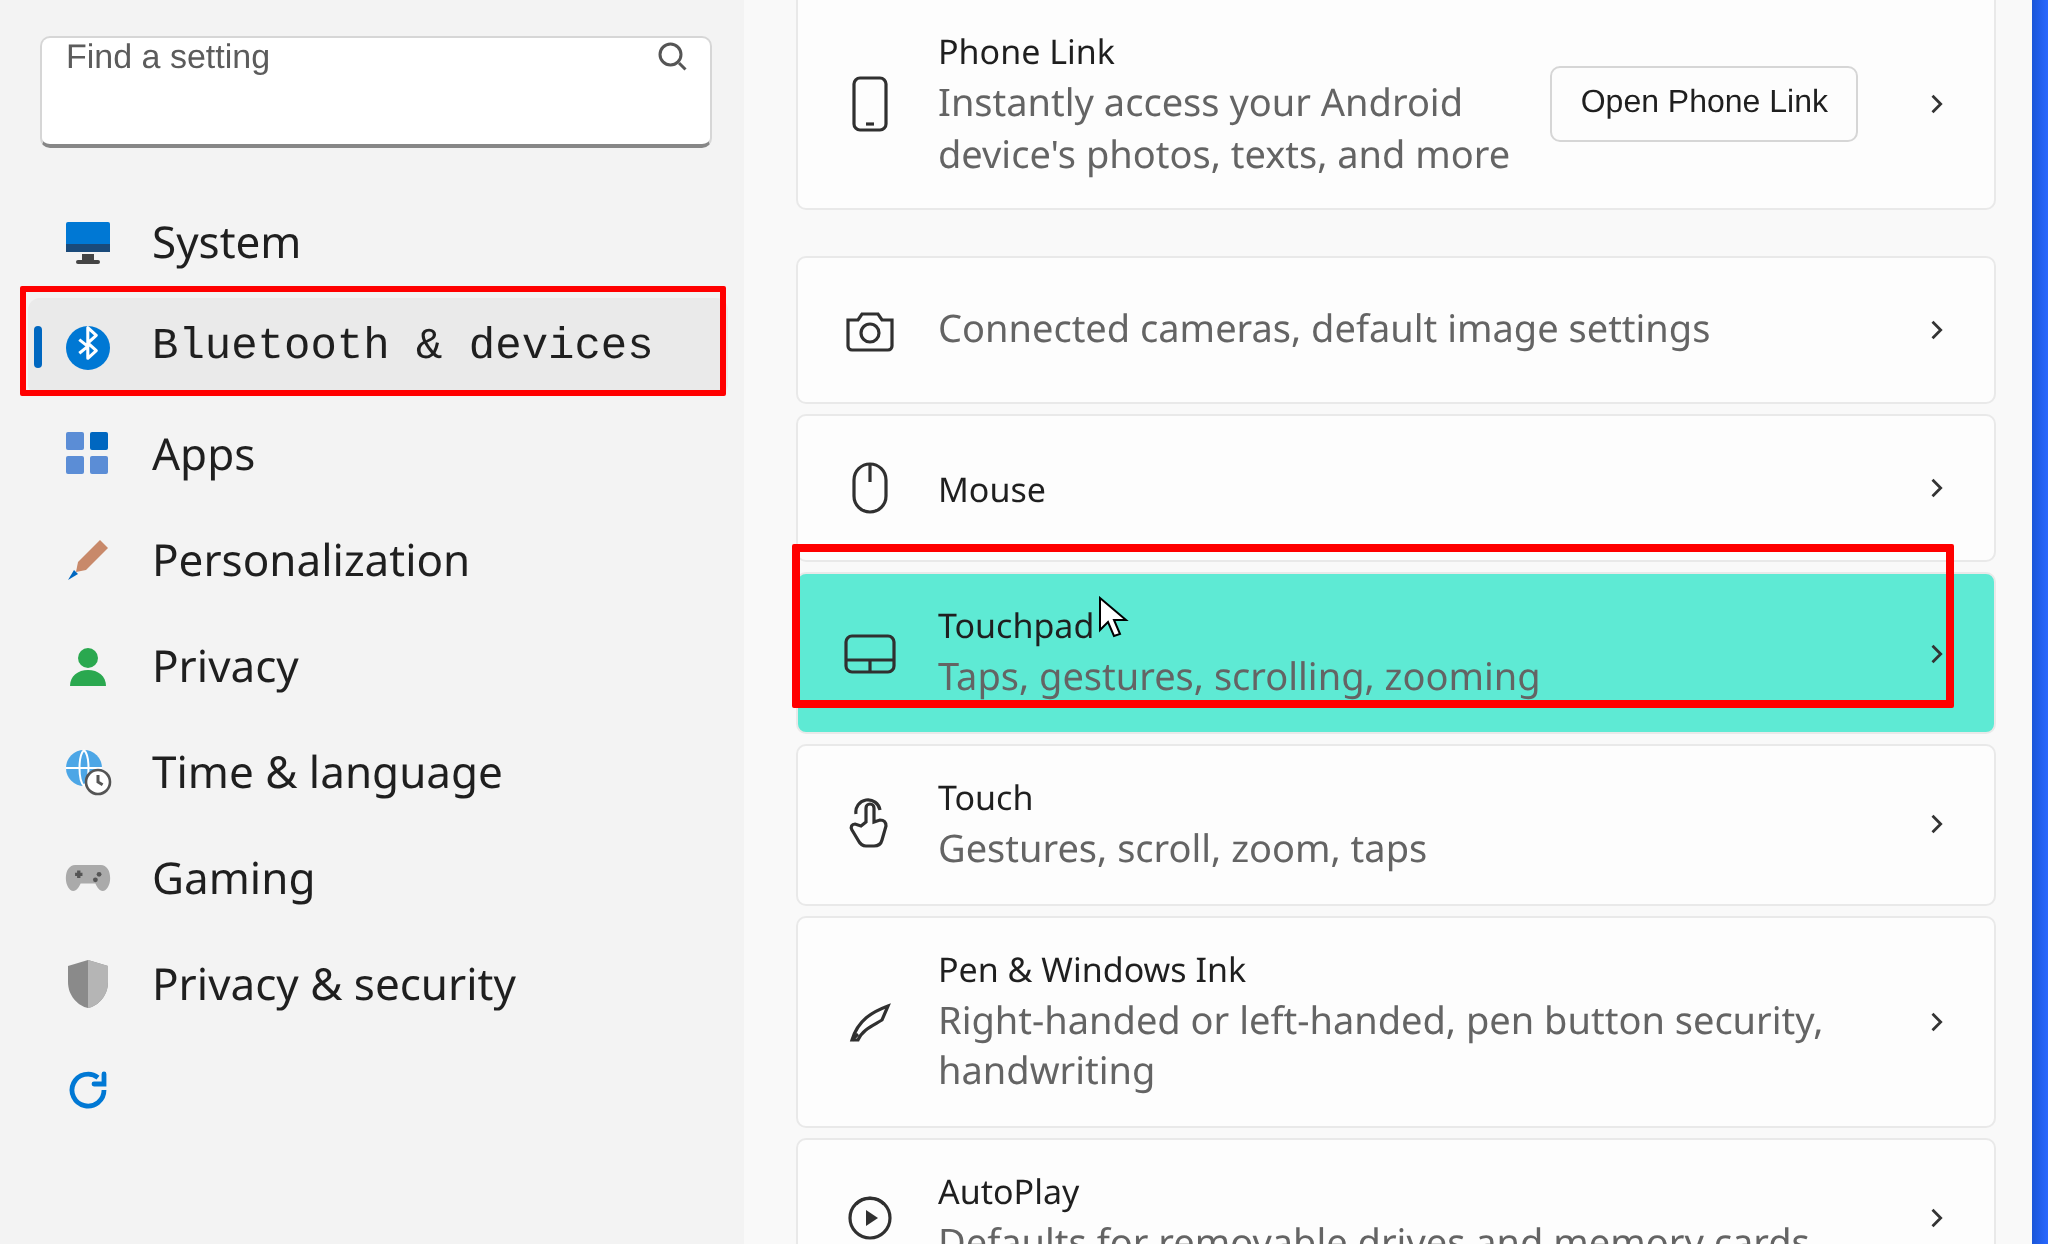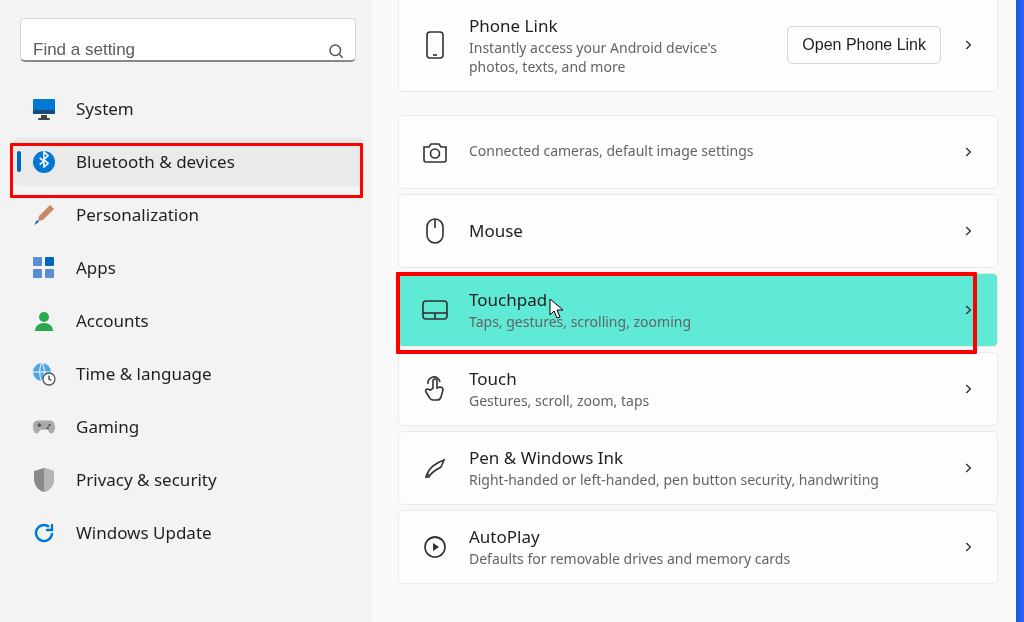--- a/index.html
+++ b/index.html
@@ -23,22 +23,22 @@
     background: #f3f3f3;
     display: flex;
     flex-direction: column;
     gap: 4px;
   }
   .search-wrap {
     margin: 4px 8px 18px 6px;
   }
   .search {
     display: flex;
-    align-items: flex-end;
-    height: 44px;
+    align-items: flex-start;
+    height: 56px;
     background: #ffffff;
     border: 1px solid #d6d6d6;
     border-bottom: 2px solid #878787;
     border-radius: 5px;
     padding: 0 10px 0 12px;
   }
   .search input {
     flex: 1;
     border: none;
     outline: none;
@@ -53,37 +53,38 @@
     align-items: center;
     height: 49px;
     padding: 0 8px 0 18px;
     border-radius: 6px;
     gap: 20px;
     cursor: pointer;
     position: relative;
   }
   .nav-item.selected {
     background: #eaeaea;
+    font-family: Liberation Mono, monospace;
   }
   .nav-item.selected::before {
     content: "";
     position: absolute;
     left: 3px;
     top: 14px;
     bottom: 14px;
     width: 4px;
     background: #0067c0;
     border-radius: 2px;
   }
   .nav-icon {
     width: 24px; height: 24px;
     display: flex; align-items: center; justify-content: center;
     flex-shrink: 0;
   }
-  .nav-label { font-size: 17px; color: #1f1f1f; }
+  .nav-label { font-size: 22px; color: #1f1f1f; }
   .red-highlight-side {
     position: absolute;
     border: 3px solid #ff0000;
     pointer-events: none;
     left: 10px; top: 143px;
     width: 353px; height: 55px;
     border-radius: 1px;
   }
   .content {
     flex: 1;
@@ -104,30 +105,31 @@
     cursor: pointer;
     position: relative;
     justify-content: space-between;
   }
   .card .card-icon {
     width: 28px; height: 28px; color: #303030;
     display:flex;align-items:center;justify-content:center;flex-shrink:0;
   }
   .card-text { flex: 1; display: flex; flex-direction: column; gap: 2px; }
   .card-title { font-size: 17px; color: #1f1f1f; }
-  .card-desc { font-size: 14px; color: #646464; line-height: 1.35; }
+  .card-desc { font-size: 19px; color: #646464; line-height: 1.35; }
   .chevron { width: 14px; height: 14px; color: #343434; }
   .btn-outline {
     border: 1px solid #d6d6d6;
     background: #fdfdfd;
     border-radius: 5px;
     padding: 9px 14px;
     font-size: 16px;
     color: #1f1f1f;
     cursor: pointer;
+    margin-right: 12px;
   }
   .card.first { border-top-left-radius: 0; border-top-right-radius:0; border-top:none; min-height: 86px; }
   .card.hover { background: #5eead4; }
   .red-highlight-card {
     position: absolute;
     border: 4px solid #ff0000;
     pointer-events: none;
     left: 396px; top: 272px;
     width: 581px; height: 82px;
     border-radius: 1px;
@@ -179,48 +181,48 @@
             <circle cx="12" cy="12" r="11" fill="#0078d4"></circle>
             <path d="M12 5v14l5-4.5-5-4.5 5-4.5-5-4.5zm0 7L7 8m5 4l-5 4" stroke="#fff" stroke-width="1.8" fill="none" stroke-linejoin="round" transform="translate(0 1) scale(0.85) translate(2 0)"></path>
           </svg>
       </span>
       <span class="nav-label">Bluetooth &amp; devices</span>
     </div>
 
 
     <div class="nav-item">
       <span class="nav-icon">
-        <svg width="24" height="24" viewBox="0 0 24 24">
-            <path d="M18 2l4 4-11 11-5 1 1-5L18 2z" fill="#c8896a"></path>
-            <path d="M5 17l-3 5 5-3-2-2z" fill="#0067c0"></path>
-          </svg>
-      </span>
-      <span class="nav-label">Personalization</span>
-    </div>
-
-    <div class="nav-item">
-      <span class="nav-icon">
         <svg width="22" height="22" viewBox="0 0 22 22">
             <rect x="0" y="0" width="9" height="9" rx="1" fill="#5b8dd6"></rect>
             <rect x="12" y="0" width="9" height="9" rx="1" fill="#0067c0"></rect>
             <rect x="0" y="12" width="9" height="9" rx="1" fill="#5b8dd6"></rect>
             <rect x="12" y="12" width="9" height="9" rx="1" fill="#5b8dd6"></rect>
           </svg>
       </span>
       <span class="nav-label">Apps</span>
     </div>
 
     <div class="nav-item">
       <span class="nav-icon">
+        <svg width="24" height="24" viewBox="0 0 24 24">
+            <path d="M18 2l4 4-11 11-5 1 1-5L18 2z" fill="#c8896a"></path>
+            <path d="M5 17l-3 5 5-3-2-2z" fill="#0067c0"></path>
+          </svg>
+      </span>
+      <span class="nav-label">Personalization</span>
+    </div>
+
+    <div class="nav-item">
+      <span class="nav-icon">
         <svg width="24" height="24" viewBox="0 0 24 24" fill="#2aa84f">
             <circle cx="12" cy="8" r="5"></circle>
             <path d="M3 22c0-5 4-8 9-8s9 3 9 8H3z"></path>
           </svg>
       </span>
-      <span class="nav-label">Accounts</span>
+      <span class="nav-label">Privacy</span>
     </div>
 
     <div class="nav-item">
       <span class="nav-icon">
         <svg width="24" height="24" viewBox="0 0 24 24">
             <circle cx="10" cy="10" r="9" fill="#4ca6e6"></circle>
             <path d="M1 10h18M10 1c3 3 3 15 0 18M10 1c-3 3-3 15 0 18" stroke="#fff" stroke-width="1" fill="none"></path>
             <circle cx="17" cy="17" r="6" fill="#fff" stroke="#555" stroke-width="1.3"></circle>
             <path d="M17 13.5V17l2.3 1.4" stroke="#555" stroke-width="1.5" fill="none"></path>
           </svg>
@@ -251,21 +253,20 @@
       <span class="nav-label">Privacy &amp; security</span>
     </div>
 
     <div class="nav-item">
       <span class="nav-icon">
         <svg width="24" height="24" viewBox="0 0 24 24" fill="none" stroke="#0078d4" stroke-width="2.4">
             <path d="M20 12a8 8 0 1 1-3-6.2"></path>
             <path d="M20 4v5h-5" stroke-linecap="round"></path>
           </svg>
       </span>
-      <span class="nav-label">Windows Update</span>
     </div>
   </div>
 
   <div class="content">
     <div class="cards">
 
       <div class="card first">
         <span class="card-icon">
           <svg width="20" height="30" viewBox="0 0 20 30" fill="none" stroke="#303030" stroke-width="1.6">
               <rect x="2" y="2" width="16" height="26" rx="3"></rect>

